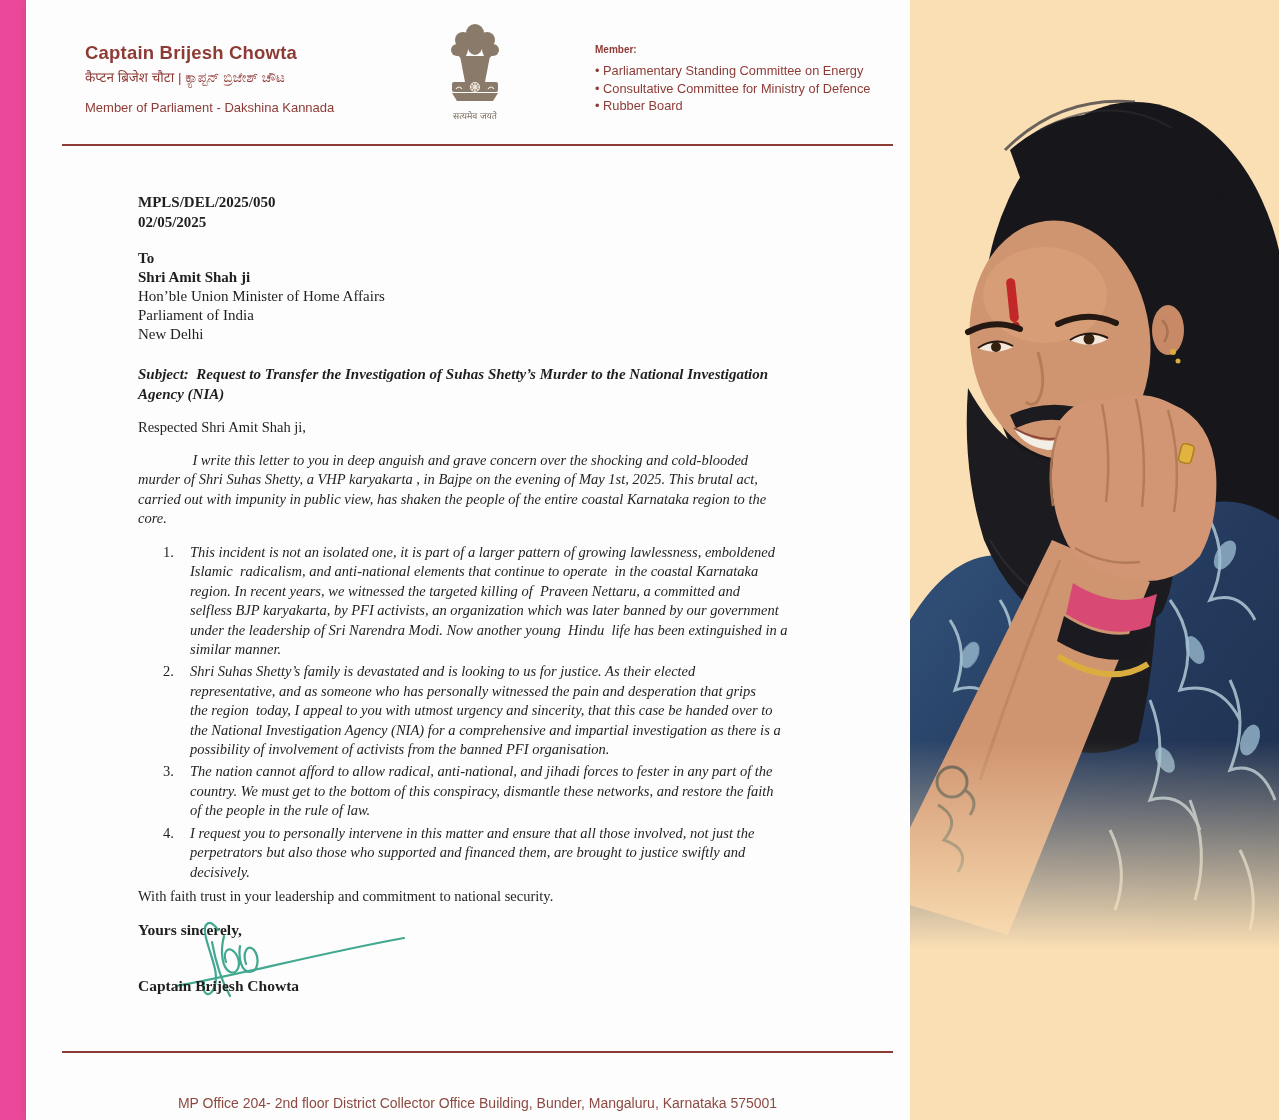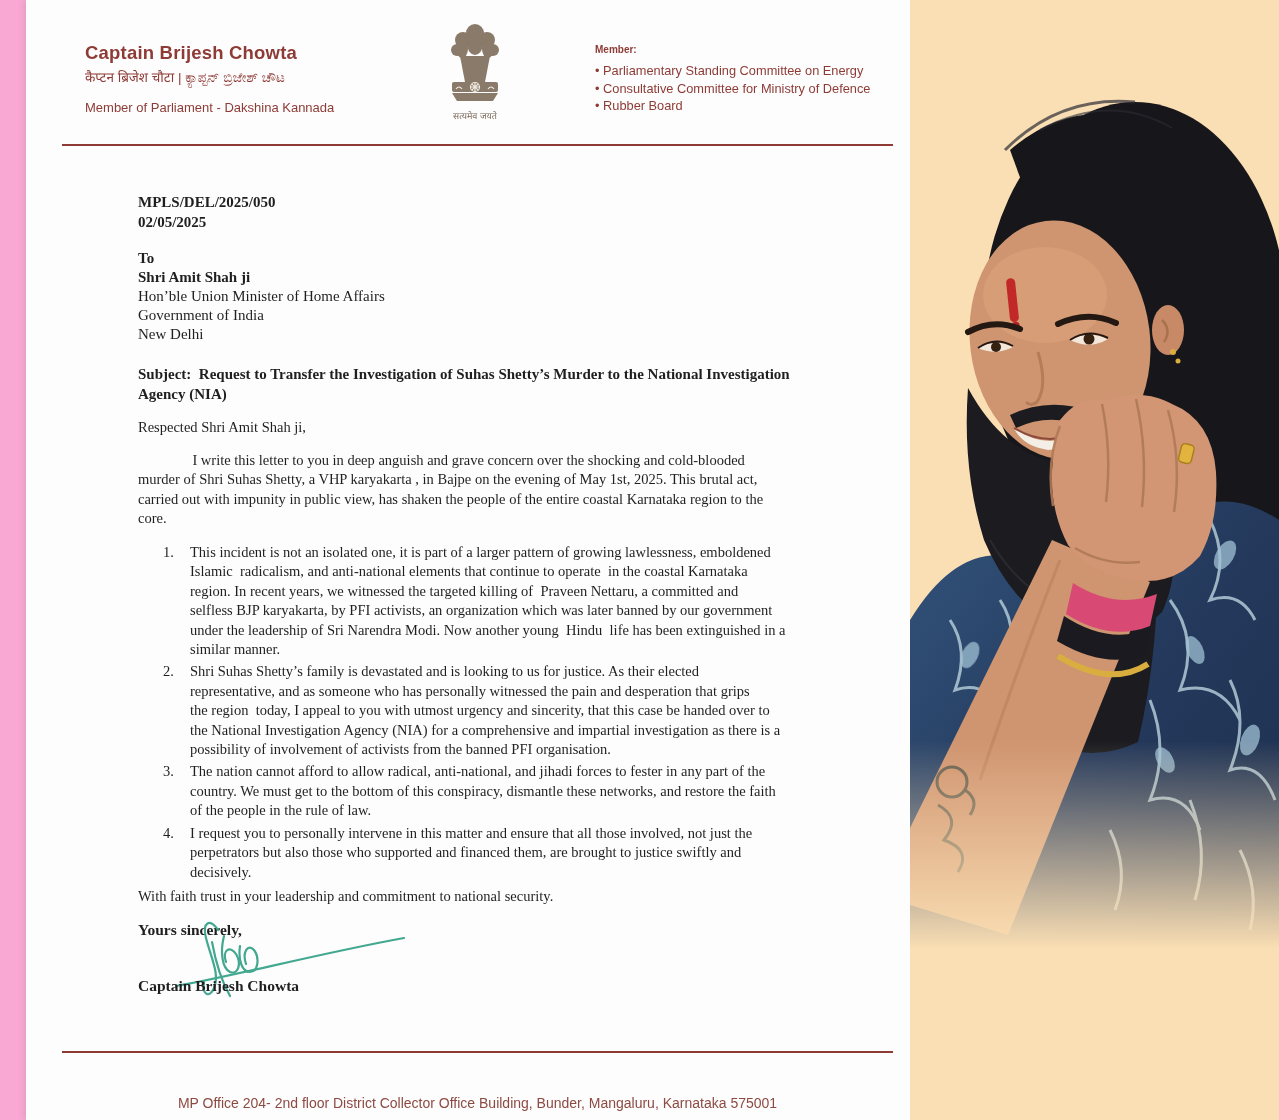--- a/index.html
+++ b/index.html
@@ -1,19 +1,19 @@
 <!DOCTYPE html>
 <html><head>
 <meta charset="utf-8">
 <style>
   html,body{margin:0;padding:0;}
   .canvas{
     position:relative;
     width:1279px;height:1120px;
-    background:#f9a8d4;
+    background:#ec4899;
     overflow:hidden;
     font-family:"Liberation Sans",sans-serif;
   }
   .page{
     position:absolute;left:26px;top:0;
     width:885px;height:1120px;
     background:#fdfdfd;
     border-right:1px solid #d9d9dc;
     box-shadow:0 0 8px rgba(60,60,80,.18);
   }
@@ -23,21 +23,21 @@
   .lh-role{position:absolute;left:59px;top:100px;font-size:13px;color:#8e3b36;}
   .emblem{position:absolute;left:416px;top:18px;}
   .member-block{position:absolute;left:569px;top:44px;color:#8e3b36;}
   .member-heading{font-size:10px;font-weight:700;margin-bottom:7px;}
   .member-item{font-size:12.8px;line-height:17.5px;}
   .rule{position:absolute;left:36px;width:831px;height:2px;background:#8e3b36;}
   .rule-top{top:144px;}
   .rule-bottom{top:1051px;}
   
   .serif{font-family:"Liberation Serif","DejaVu Serif",serif;color:#1f1f1f;}
-  .pre{white-space:pre;}
+  .pre{white-space:pre;font-style:italic;}
   .ref-block{position:absolute;left:112px;top:193px;font-size:15px;font-weight:700;line-height:19.5px;}
   .to-block{position:absolute;left:112px;top:249px;font-size:15px;line-height:19px;}
   .bold{font-weight:700;}
   .subject{position:absolute;left:112px;top:364px;font-size:15px;font-weight:700;line-height:20px;}
   .salutation{position:absolute;left:112px;top:419px;font-size:14.5px;text-align:center;}
   .intro{position:absolute;left:112px;top:451px;font-size:14.5px;line-height:19.4px;}
   .points{position:absolute;left:112px;top:543px;}
   .li{position:relative;padding-left:52px;margin-bottom:3px;font-size:14.5px;line-height:19.4px;}
   .li .num{position:absolute;left:25px;top:0;}
   .closing{position:absolute;left:112px;top:888px;font-size:14.5px;}
@@ -97,21 +97,21 @@
 
     <div class="ref-block serif">
       <div>MPLS/DEL/2025/050</div>
       <div>02/05/2025</div>
     </div>
 
     <div class="to-block serif">
       <div class="bold">To</div>
       <div class="bold">Shri Amit Shah ji</div>
       <div>Hon’ble Union Minister of Home Affairs</div>
-      <div>Government of India</div>
+      <div>Parliament of India</div>
       <div>New Delhi</div>
     </div>
 
     <div class="subject serif pre">Subject:  Request to Transfer the Investigation of Suhas Shetty’s Murder to the National Investigation
 Agency (NIA)</div>
 
     <div class="salutation serif">Respected Shri Amit Shah ji,</div>
 
     <div class="intro serif pre">               I write this letter to you in deep anguish and grave concern over the shocking and cold-blooded
 murder of Shri Suhas Shetty, a VHP karyakarta , in Bajpe on the evening of May 1st, 2025. This brutal act,

